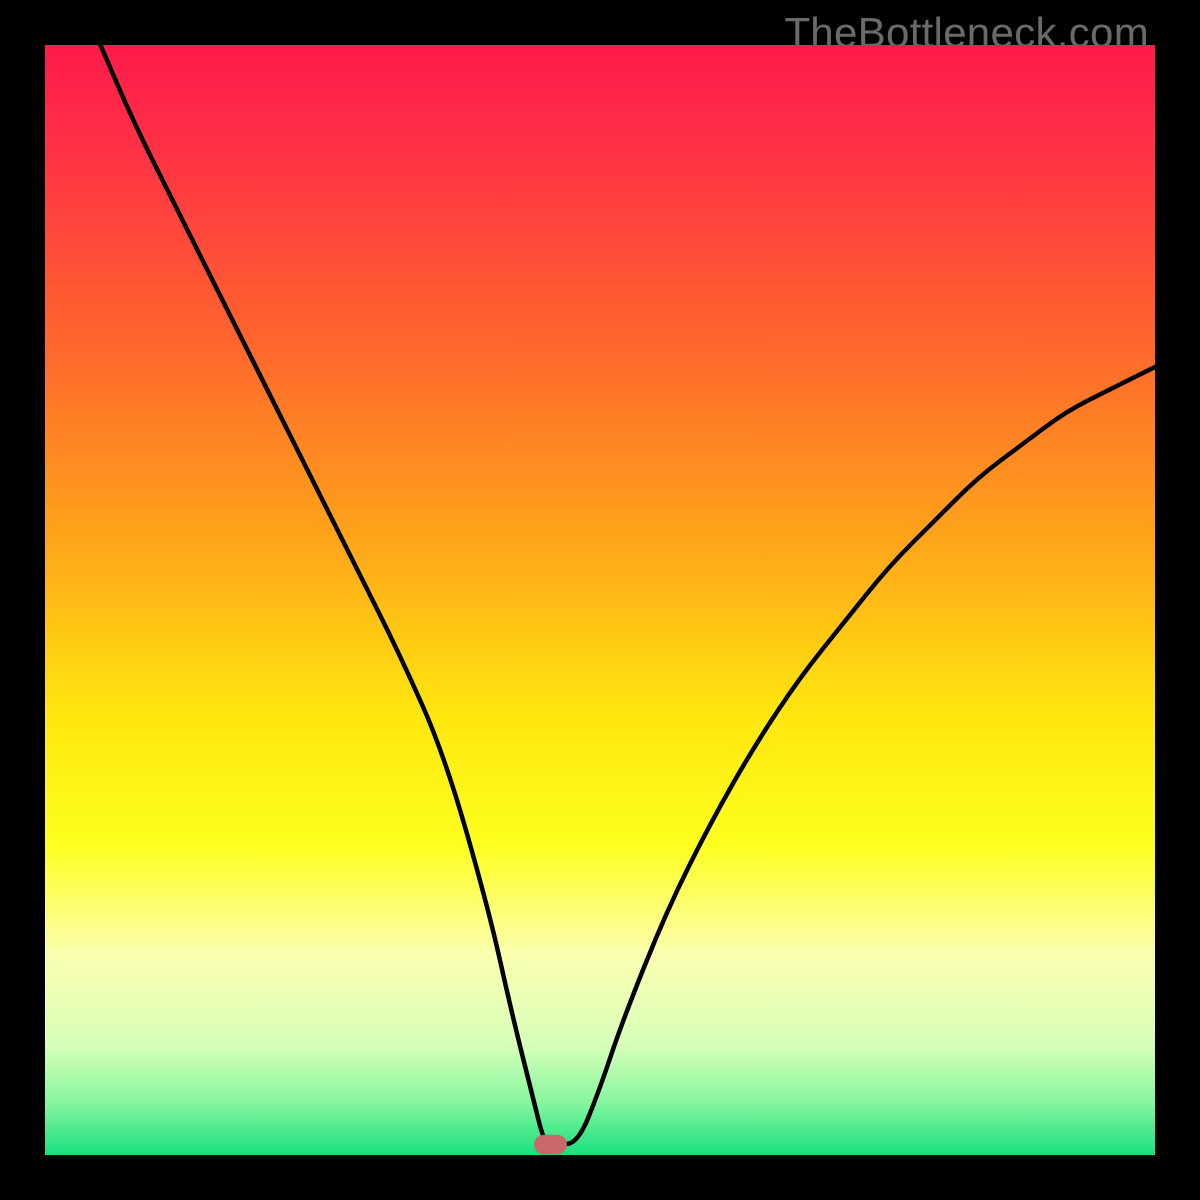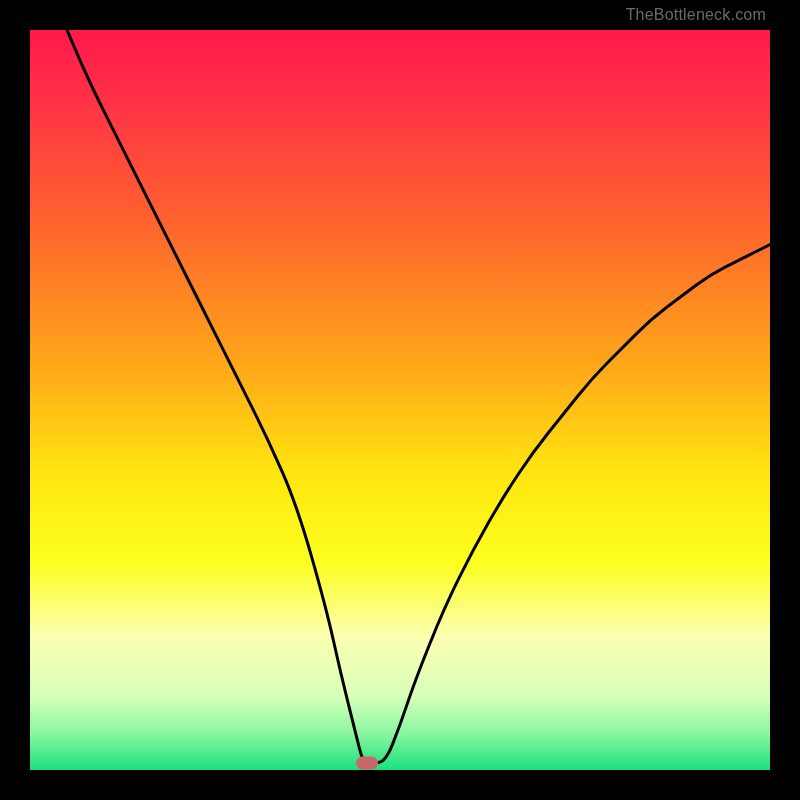--- a/index.html
+++ b/index.html
@@ -33,21 +33,21 @@
   }
   .curve-svg {
     position: absolute;
     inset: 0;
   }
   .watermark {
     position: absolute;
     top: 6px;
     right: 34px;
     color: #6a6a6a;
-    font-size: 16px;
+    font-size: 28px;
     font-weight: 500;
     letter-spacing: 0.2px;
     user-select: none;
     margin-left: 44px;
   }
   .marker {
     position: absolute;
     width: 22px;
     height: 13px;
     border-radius: 7px;

